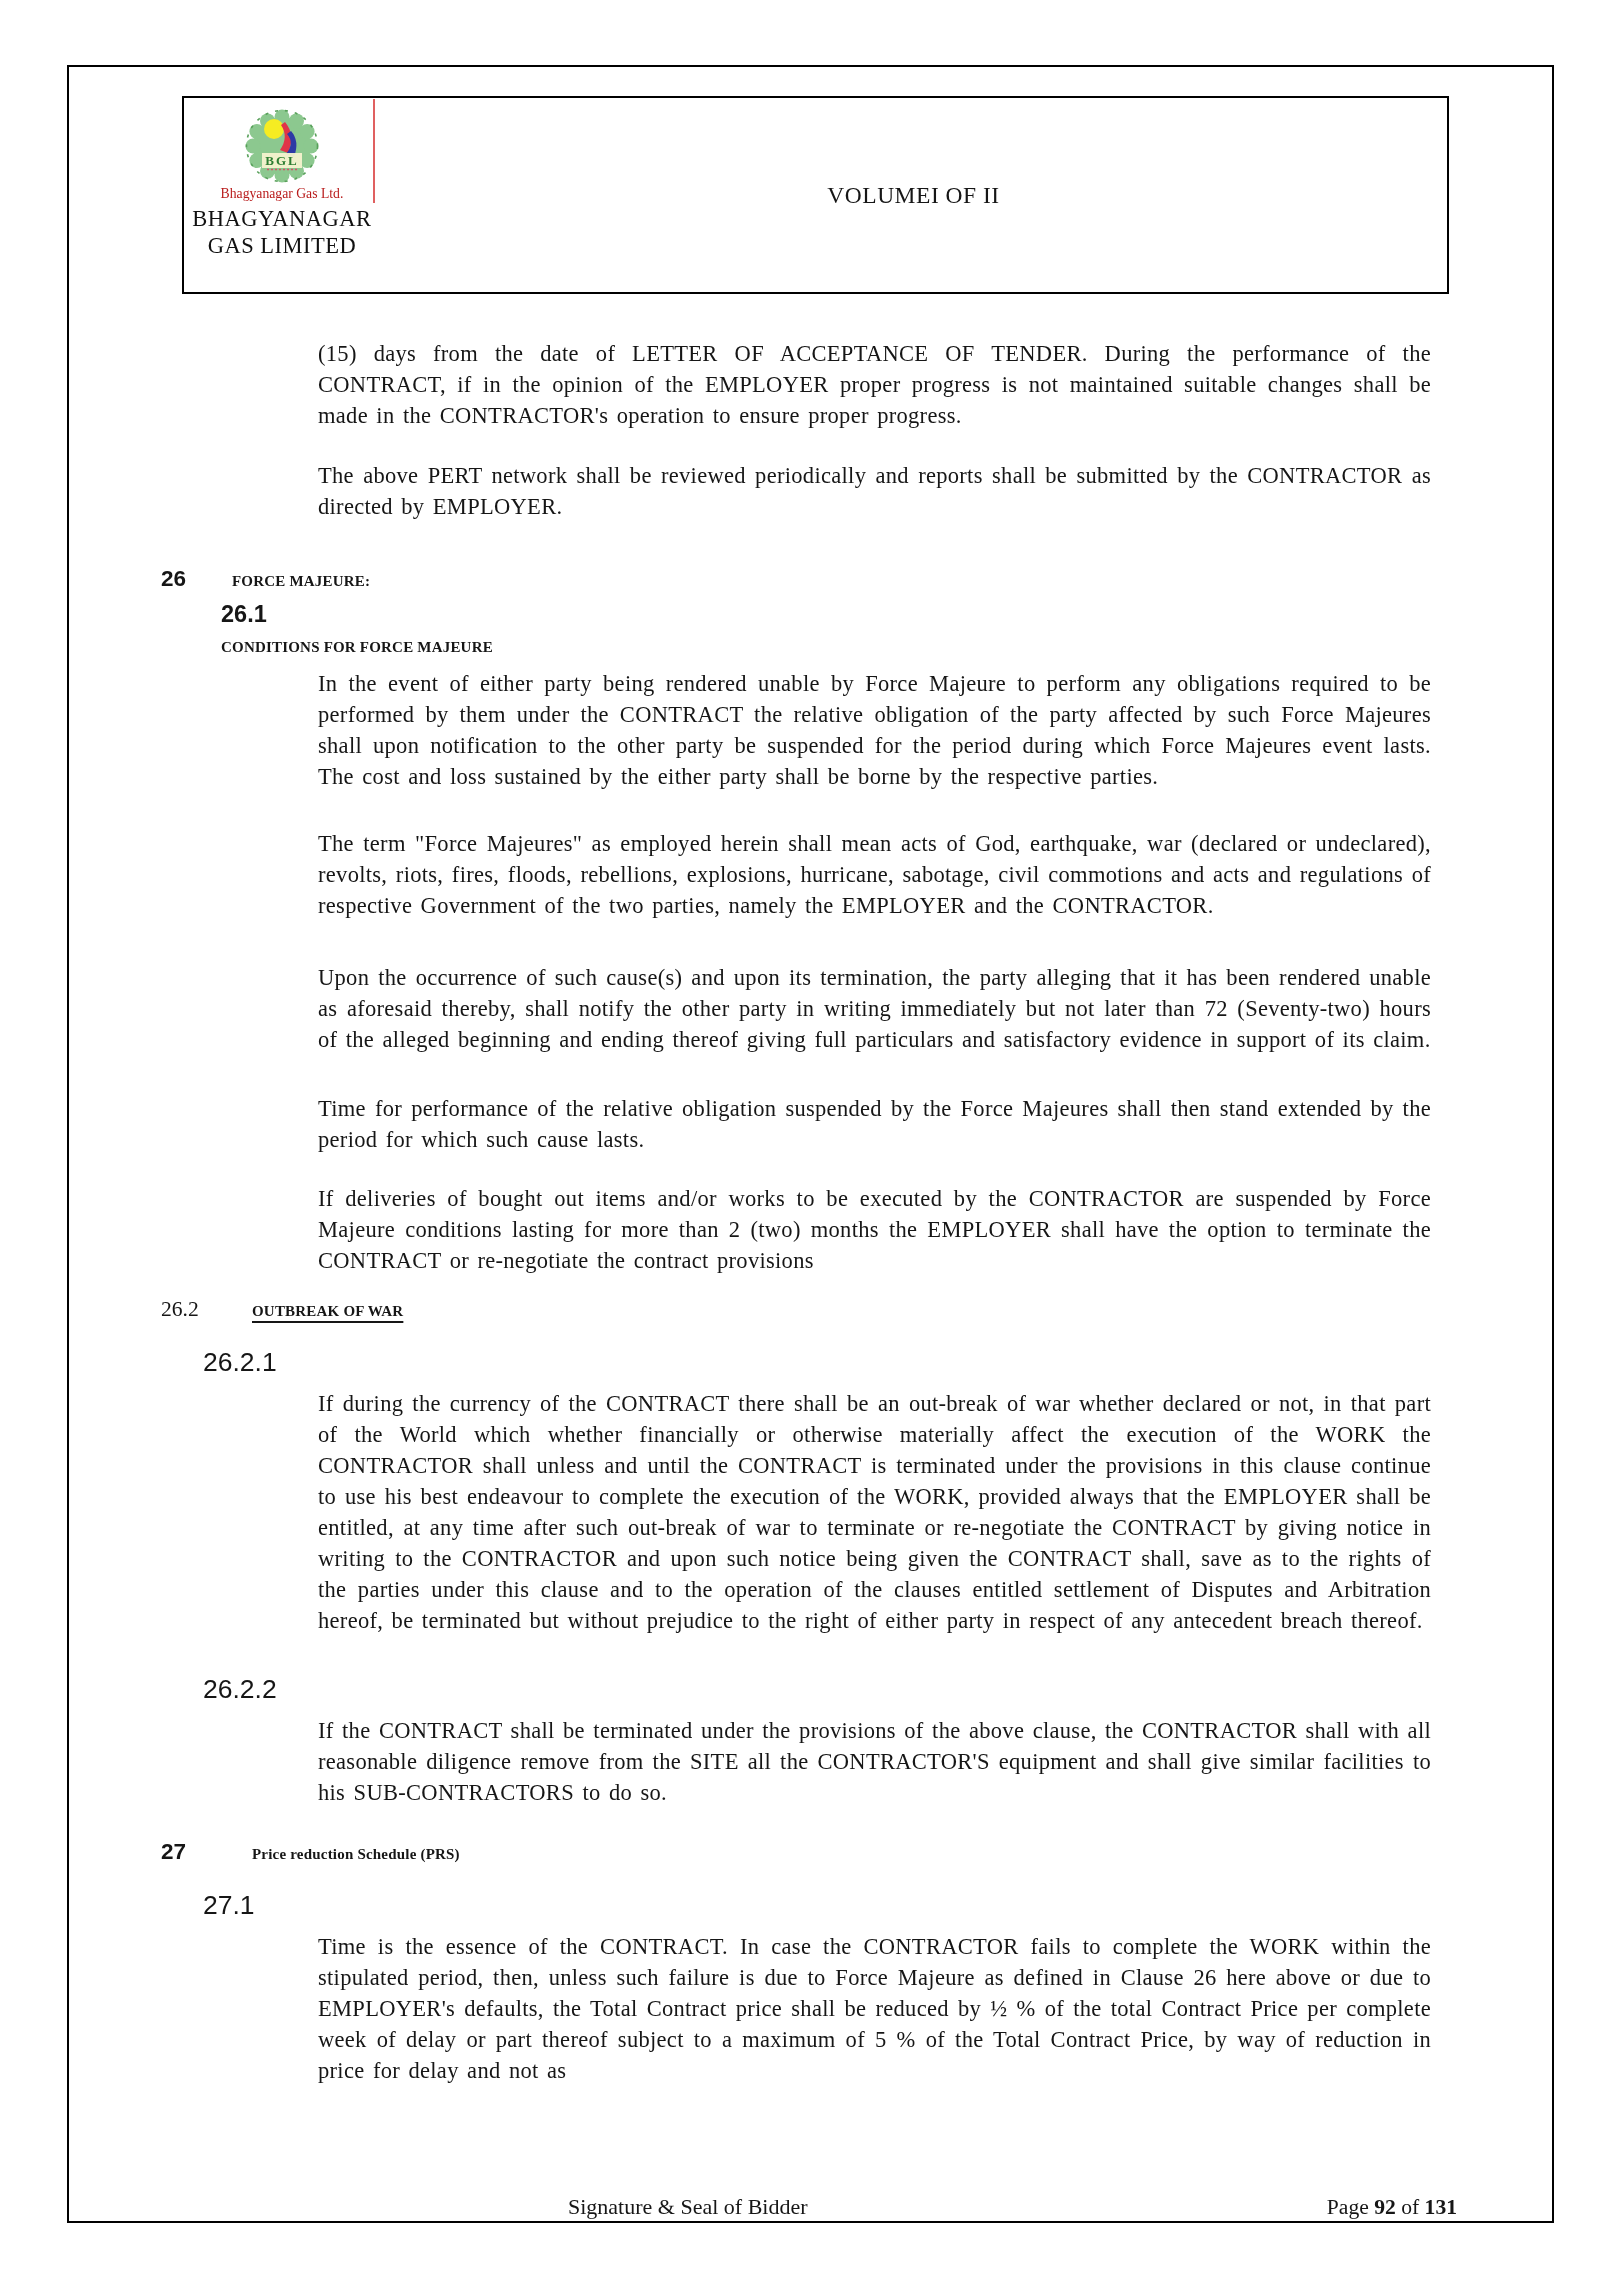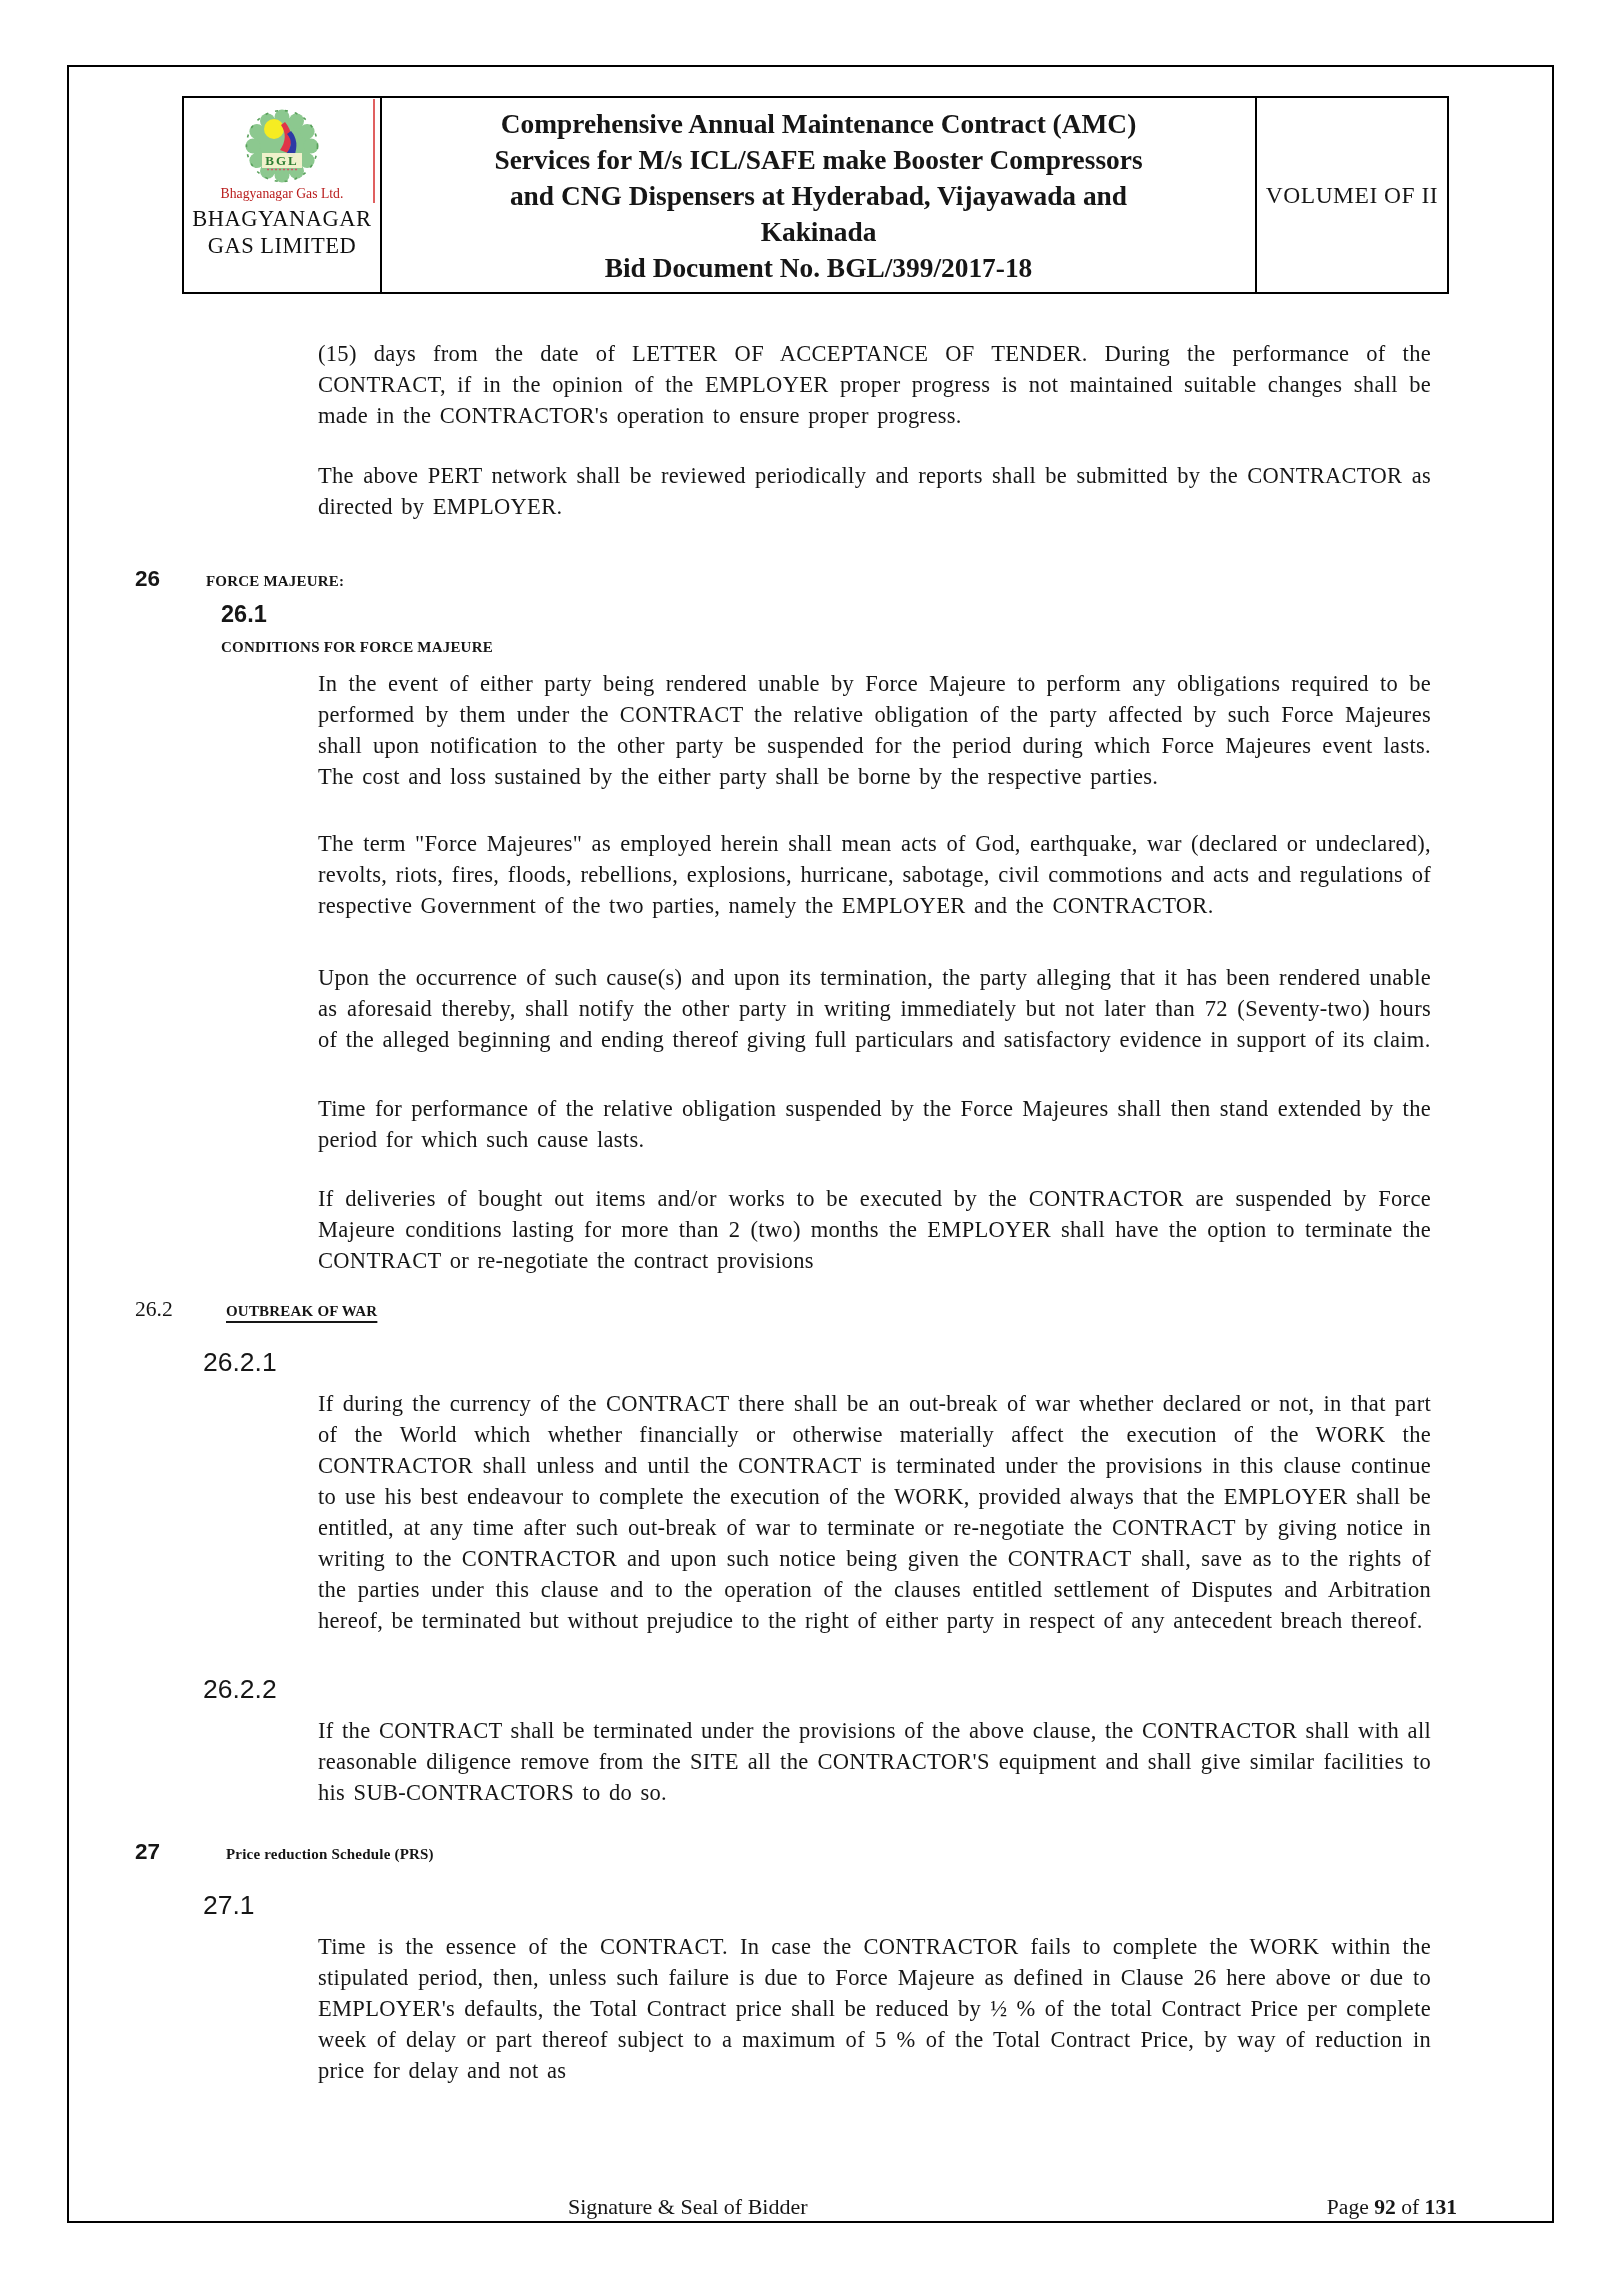--- a/index.html
+++ b/index.html
@@ -35,21 +35,21 @@
     margin:0 0 0 249px;width:1113px;
     font-size:22.5px;line-height:31px;text-align:justify;
     letter-spacing:0.3px;word-spacing:2.5px;
   }
   .num-row{display:flex;margin-left:134px;}
   .num-row .txtcol{
     width:1113px;font-size:22.5px;line-height:31px;text-align:justify;
     letter-spacing:0.3px;word-spacing:2.5px;margin-top:41px;
   }
   .numcol{flex:none;width:115px;}
-  .h-row{display:flex;margin-left:66px;align-items:baseline;}
+  .h-row{display:flex;margin-left:92px;align-items:baseline;}
   .h-num-bold{font-family:"Liberation Sans",sans-serif;font-weight:bold;font-size:22.5px;}
   .h-num-plain{font-size:21.6px;}
   .h-num-big{font-family:"Liberation Sans",sans-serif;font-size:26.5px;}
   .h-label{font-weight:bold;font-size:15px;letter-spacing:0.2px;}
   .h26 .h-num-bold{width:71px;}
   .h261{margin-left:152px;flex-direction:column;}
   .h261 .h-num-bold{width:53px;font-size:23.5px;}
   .h262 .h-num-plain{width:91px;}
   .h262 .h-label{text-decoration:underline;text-underline-offset:4.9px;text-decoration-thickness:2px;}
   .h27 .h-num-bold{width:91px;}
@@ -109,27 +109,20 @@
         <line x1="27" y1="61.5" x2="57" y2="61.5" stroke="#d4506a" stroke-width="1.5" stroke-dasharray="2 2"></line>
       </svg>
       <div class="logo-caption">Bhagyanagar Gas Ltd.</div>
       <div class="company-block">
         <div class="company-line">BHAGYANAGAR</div>
         <div class="company-line">GAS LIMITED</div>
       </div>
       <div class="red-strip"></div>
     </div>
 
-    <div class="cell cell-title">
-      <div class="title-line">Comprehensive Annual Maintenance Contract (AMC)</div>
-      <div class="title-line">Services for M/s ICL/SAFE make Booster Compressors</div>
-      <div class="title-line">and CNG Dispensers at Hyderabad, Vijayawada and</div>
-      <div class="title-line">Kakinada</div>
-      <div class="title-line">Bid Document No. BGL/399/2017-18</div>
-    </div>
 
     <div class="cell cell-volume">
       <div class="volume-line">VOLUME</div>
       <div class="volume-line">I OF II</div>
     </div>
 
   </div>
 
   <div class="flow">
 

